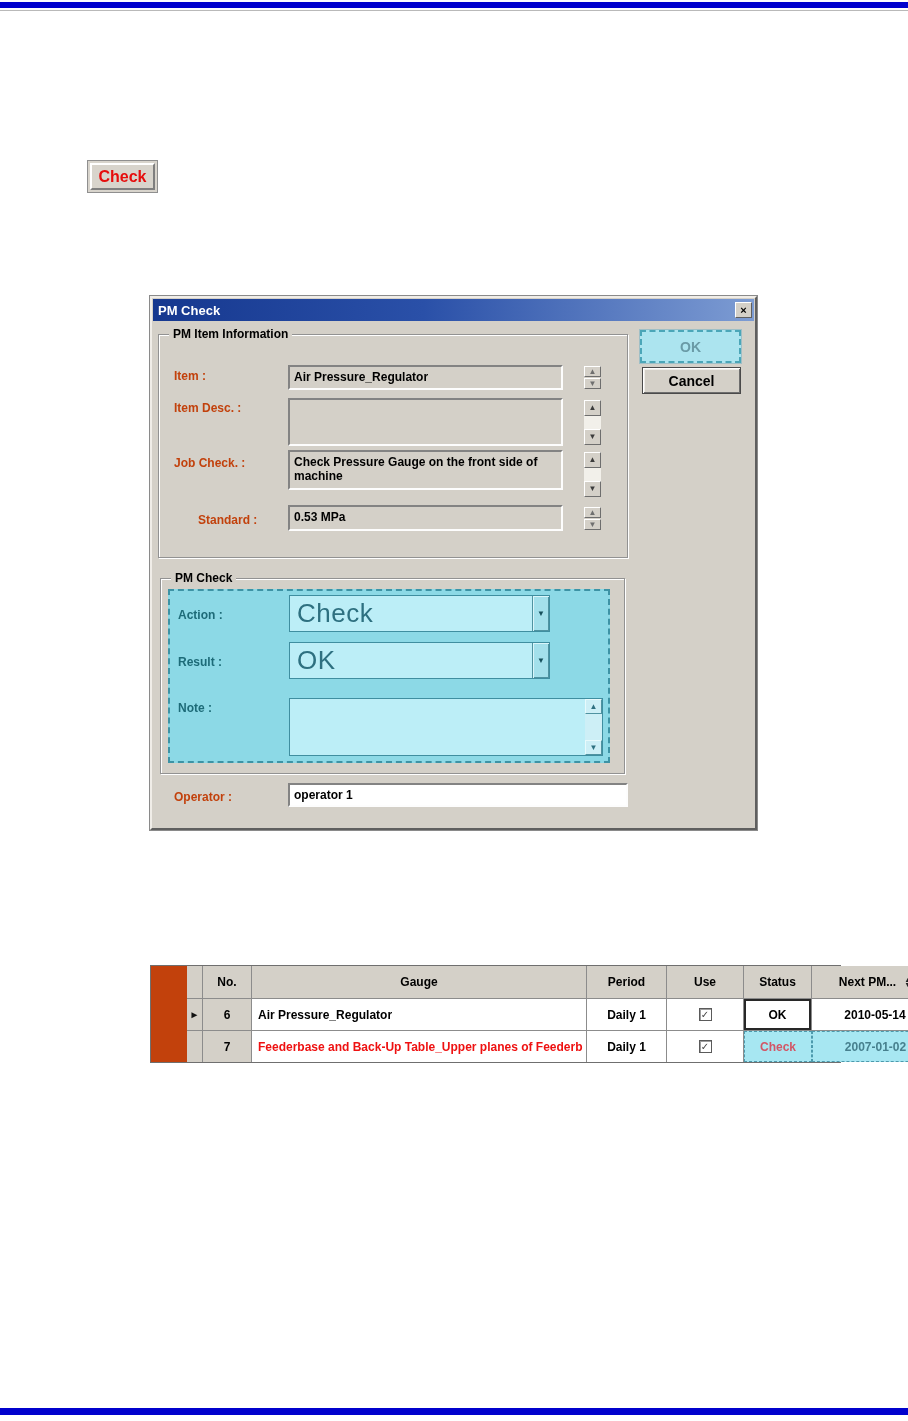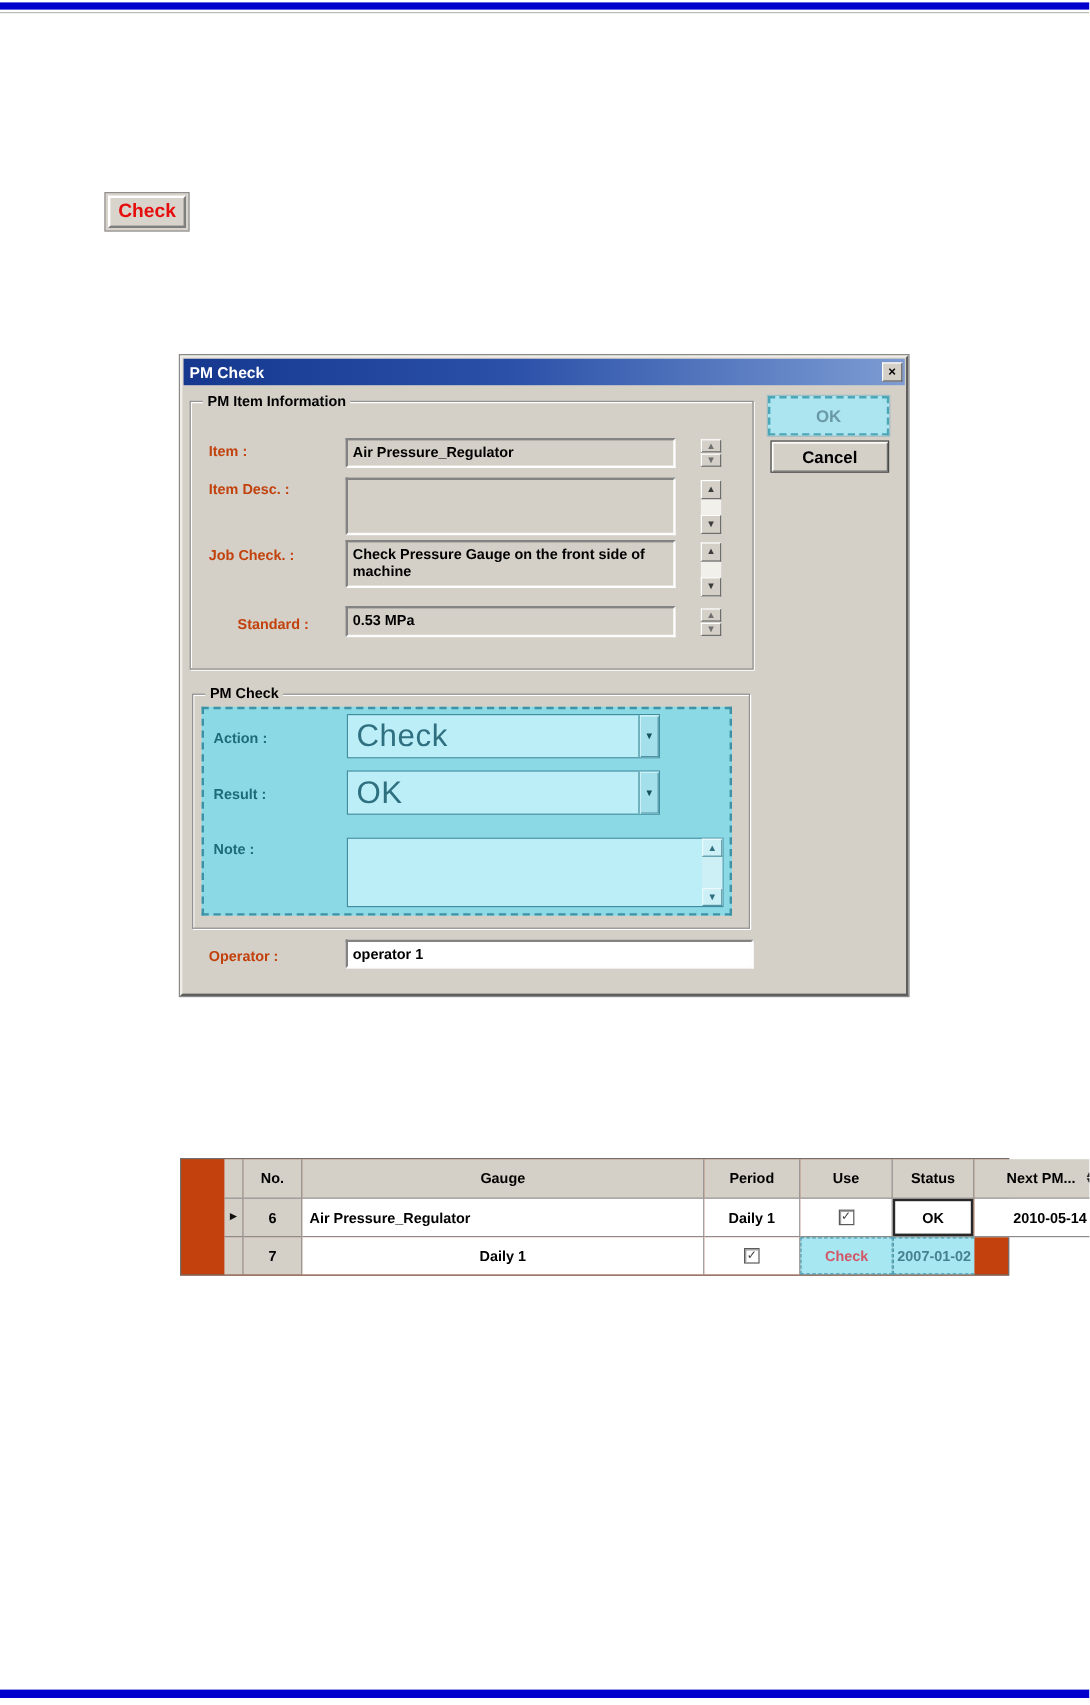--- a/index.html
+++ b/index.html
@@ -260,20 +260,23 @@
       <div class="cell white" style="border-right:none;">
           <span>2010-05-14</span>
         </div>
     </div>
 
     <div class="trow row-body2">
       <div class="cell gray"></div>
       <div class="cell gray">
           <span>7</span>
         </div>
+      <div class="cell white left red-text">
+          <span>Feederbase and Back-Up Table_Upper planes of Feederb</span>
+        </div>
       <div class="cell white">
           <span>Daily 1</span>
         </div>
       <div class="cell white">
           <span class="checkbox">
             <span>✓</span>
           </span>
         </div>
       <div class="cell cyan-cell check-red">
           <span>Check</span>

